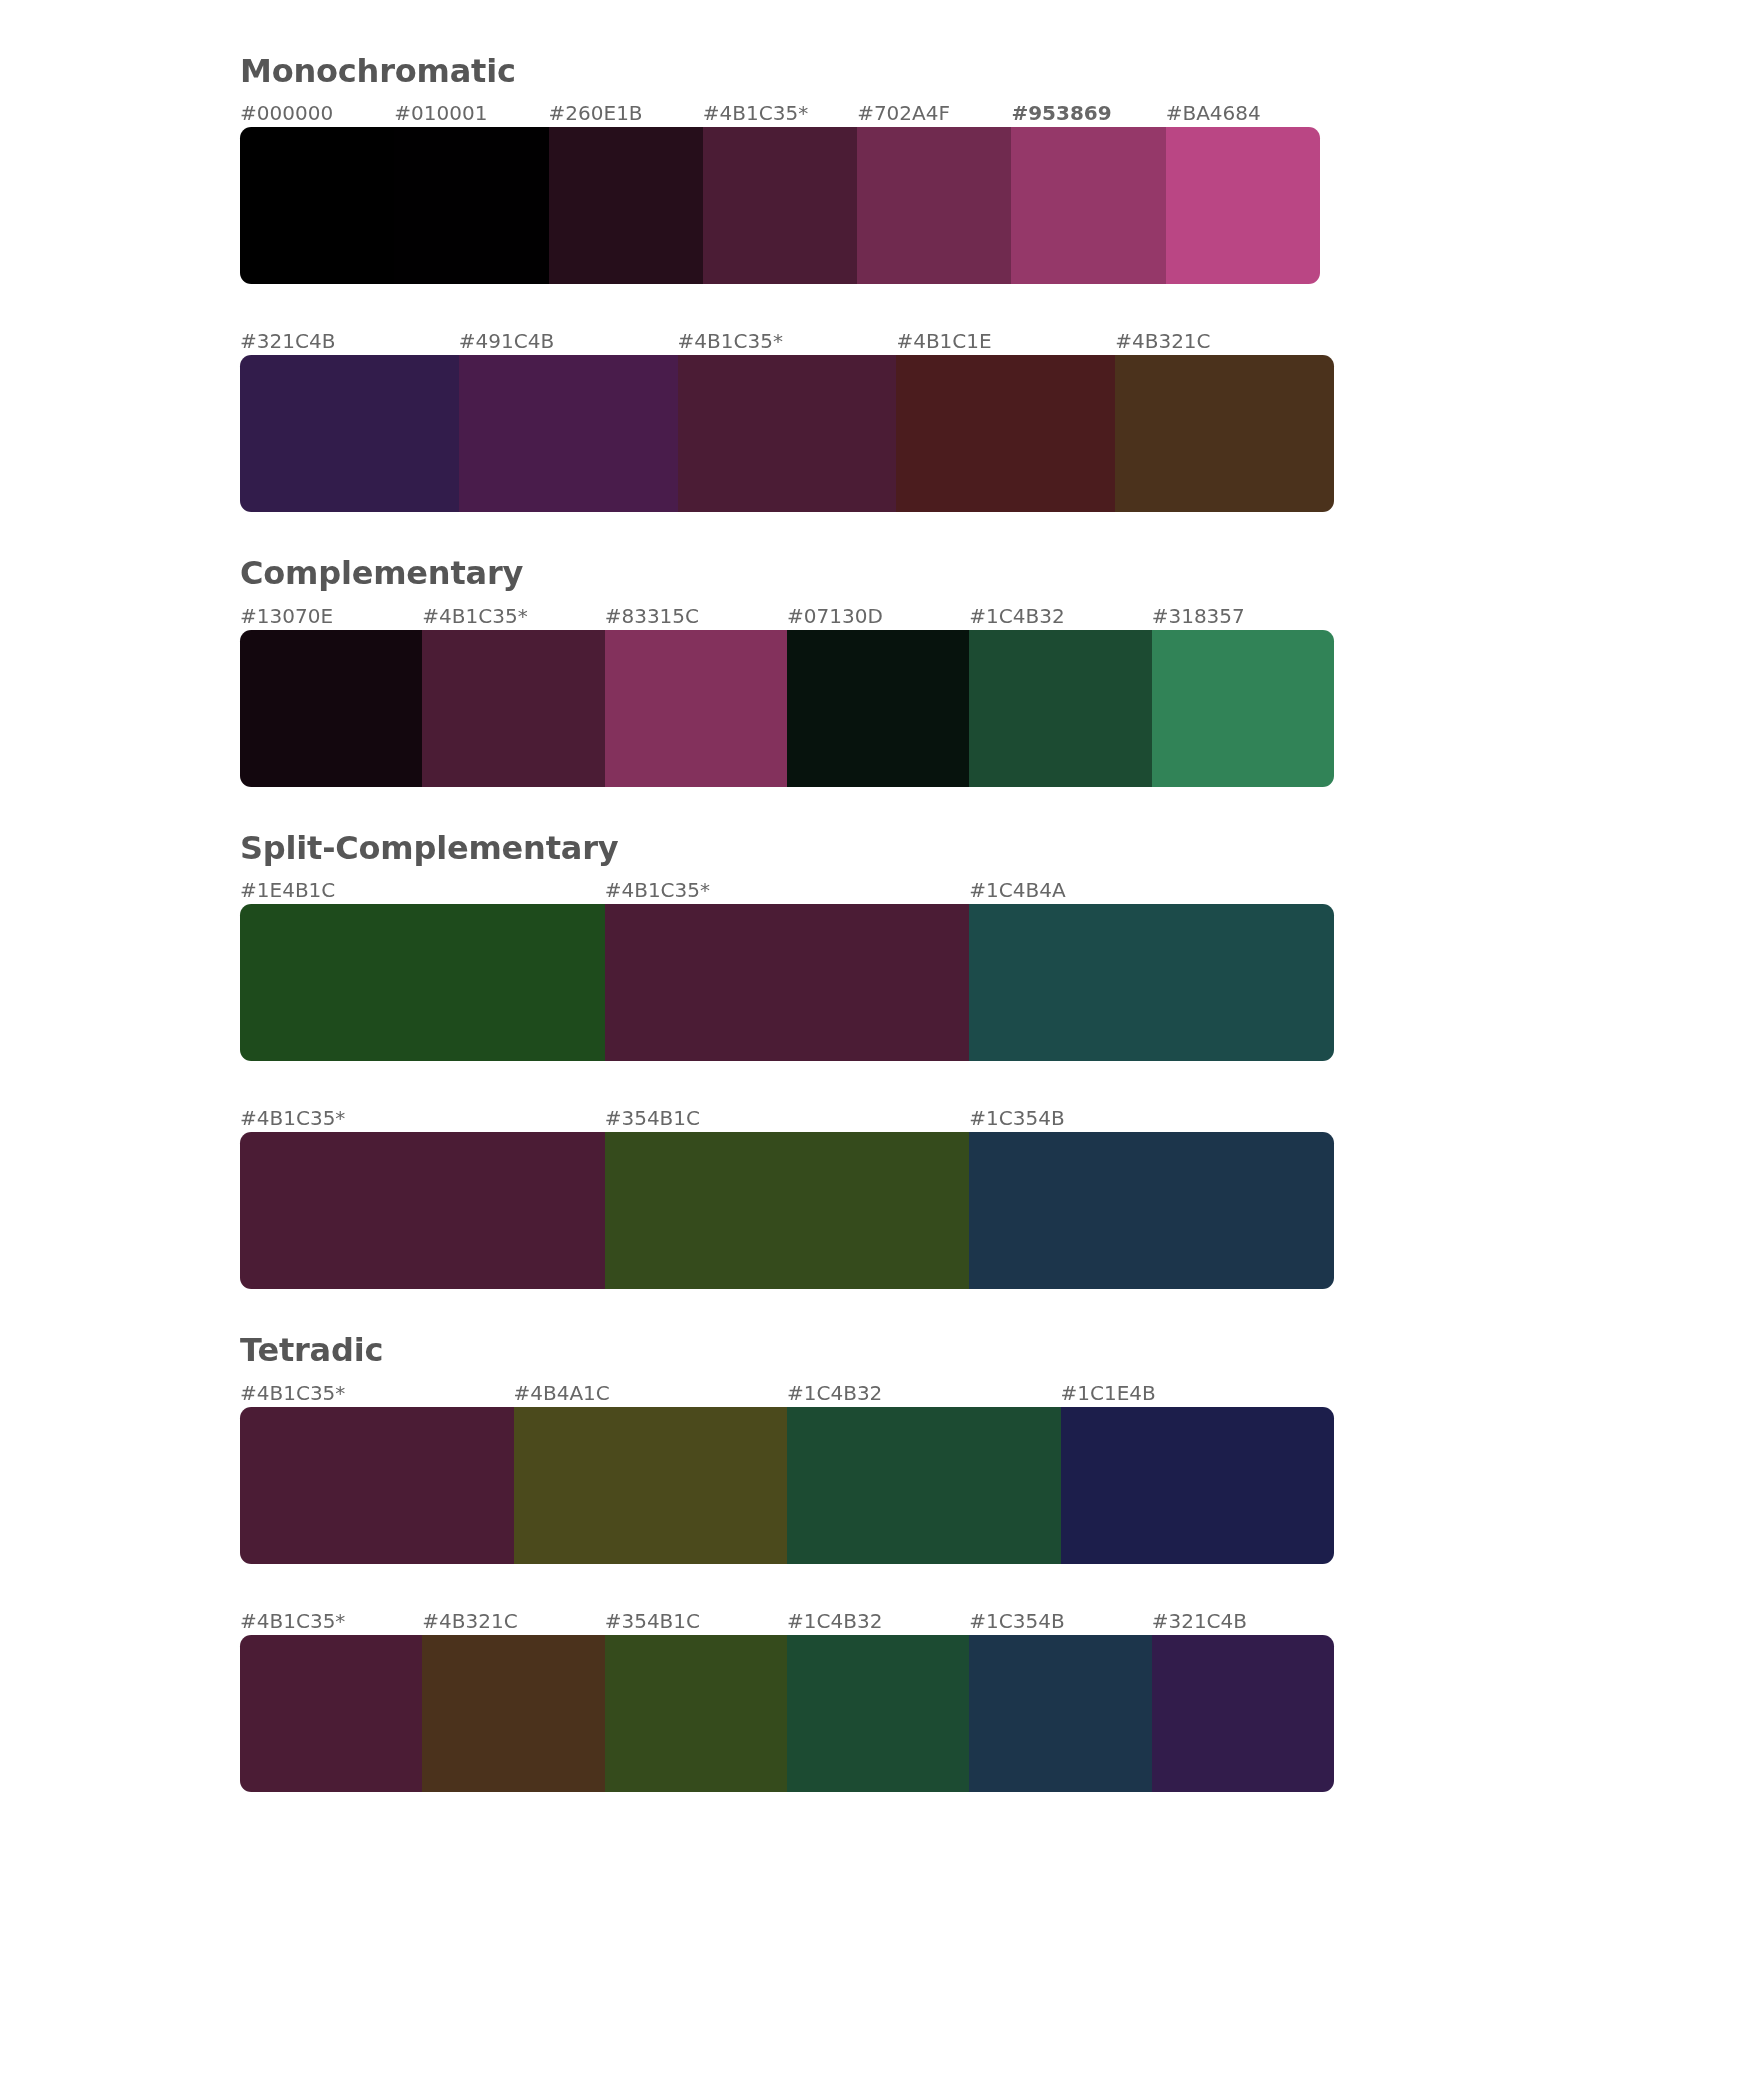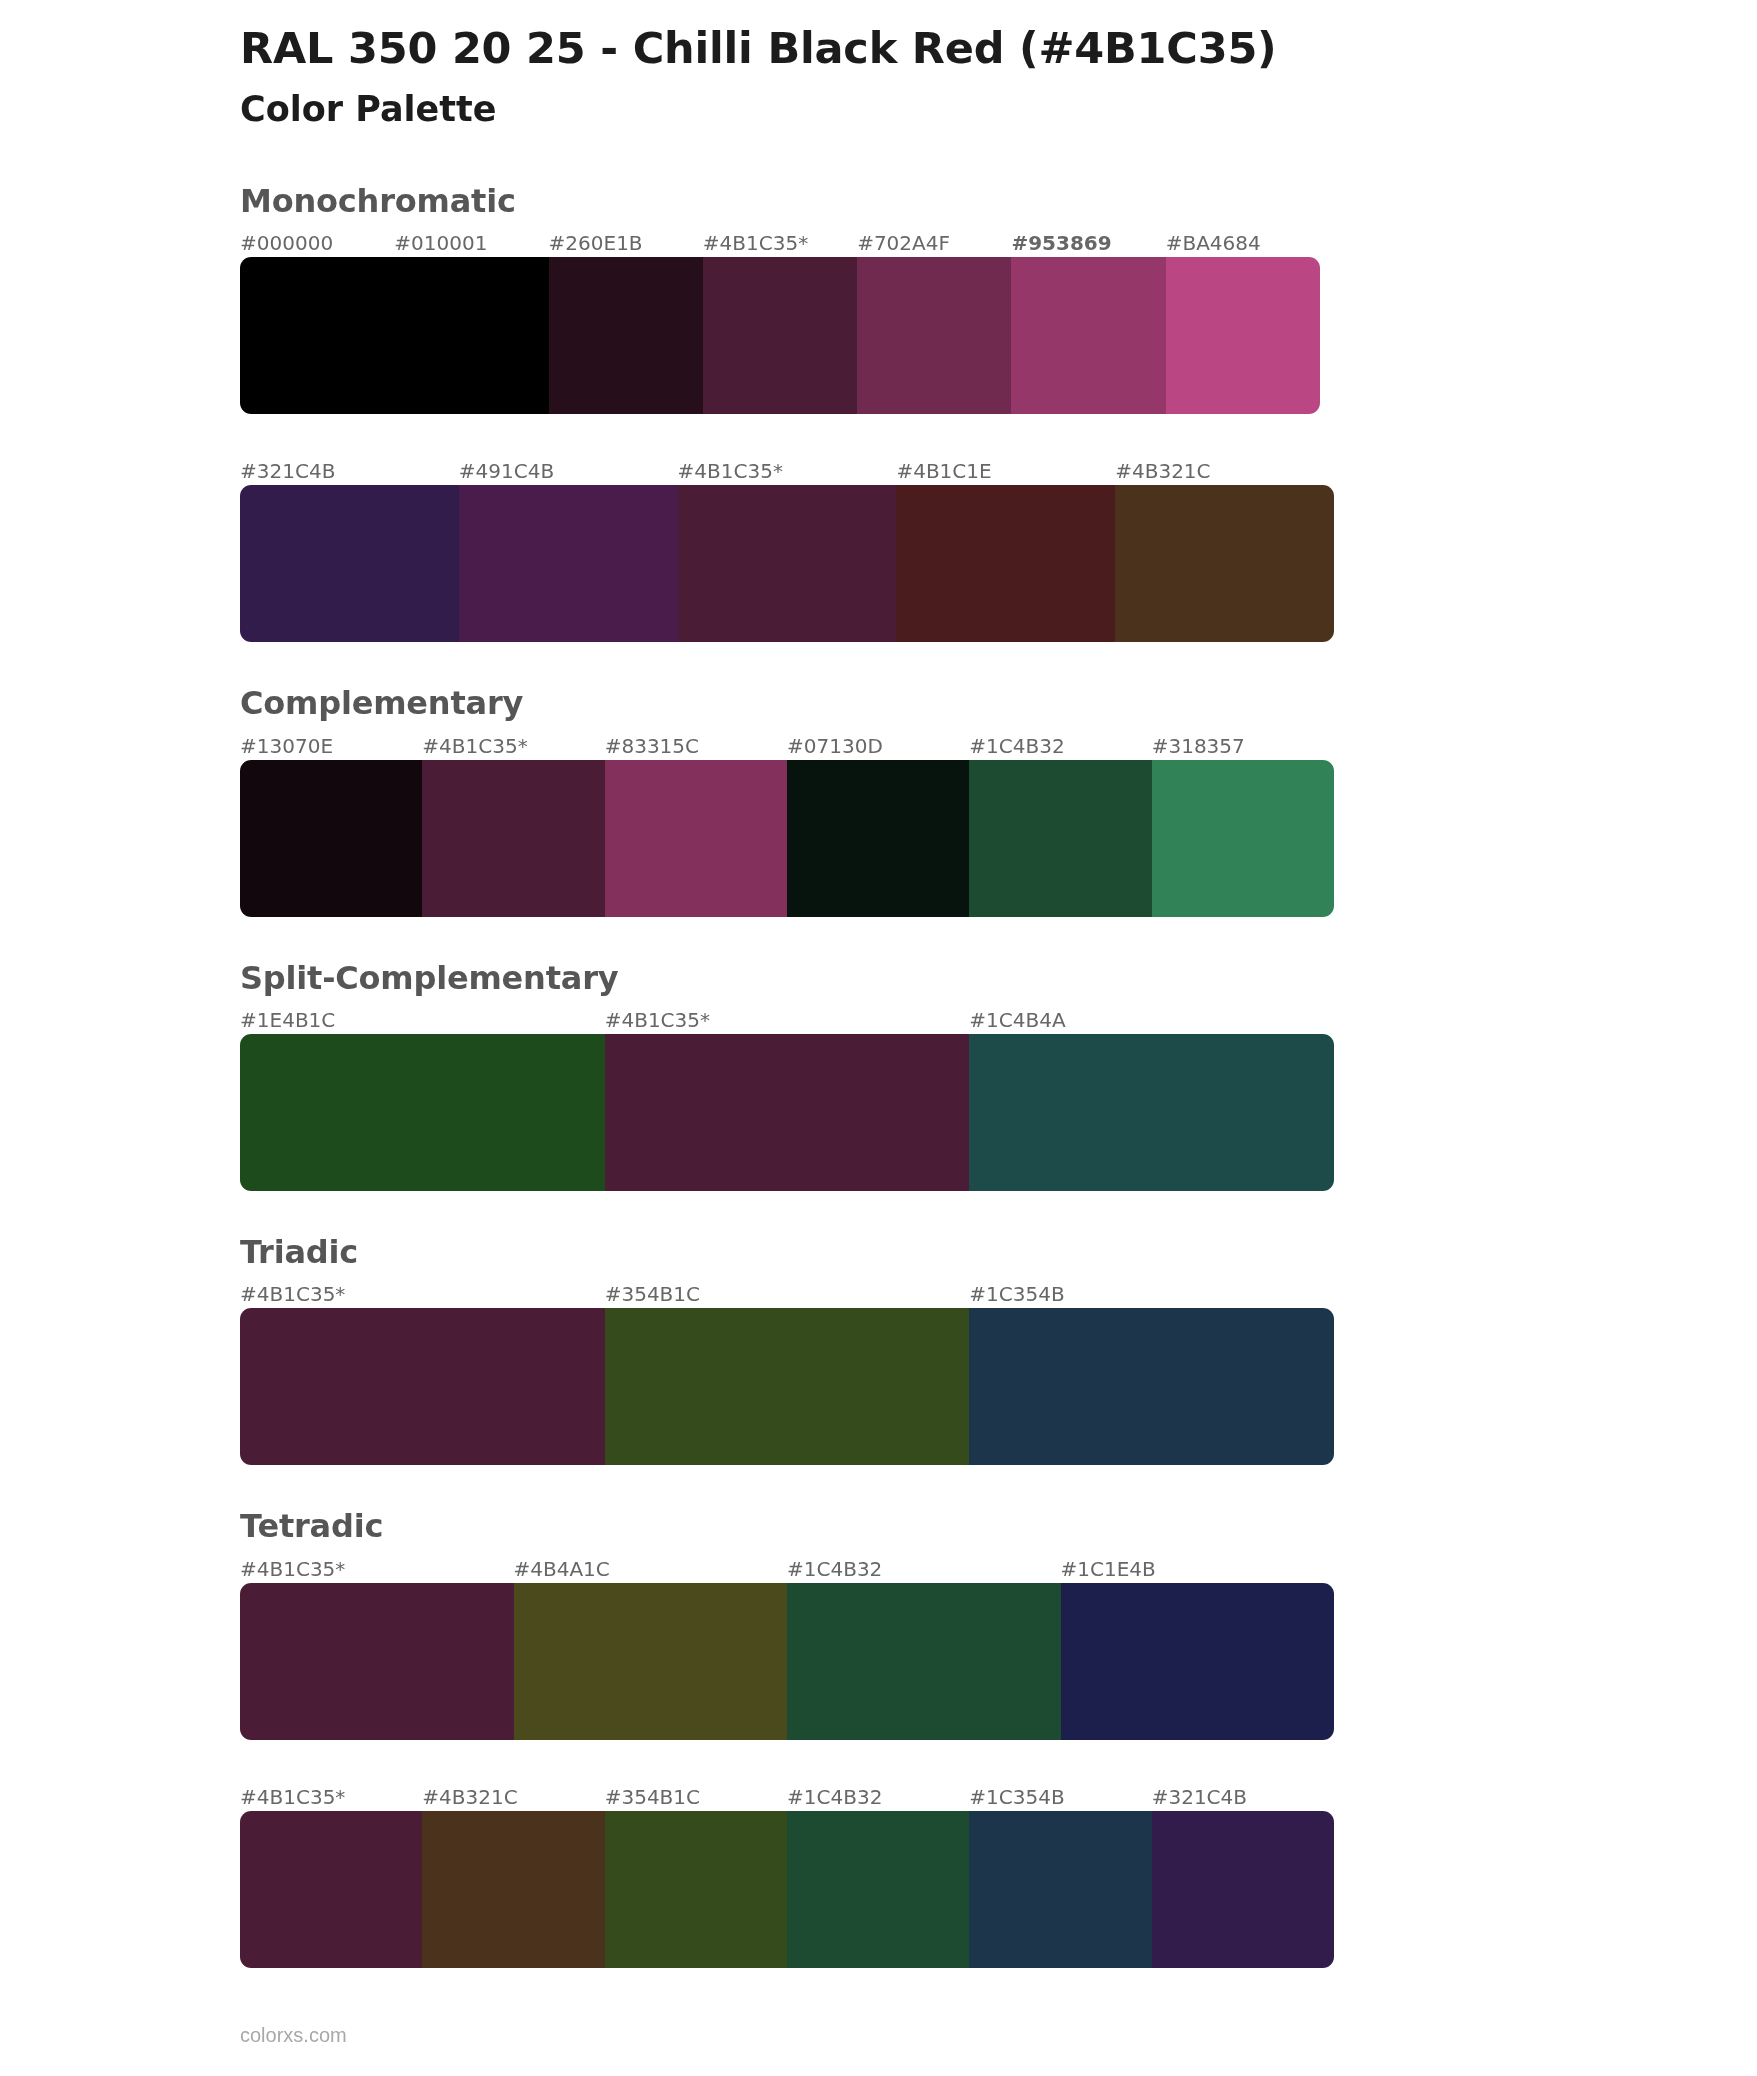--- a/index.html
+++ b/index.html
@@ -102,24 +102,20 @@
     font-size: 20px;
     color: #a8a8a8;
     font-family: "Liberation Sans", sans-serif;
   }
 </style>
 </head>
 <body>
 
 <div class="page">
 
-  <div class="header">
-    <h1 class="page-title">RAL 350 20 25 - Chilli Black Red (#4B1C35)</h1>
-    <h2 class="page-subtitle">Color Palette</h2>
-  </div>
 
   <div class="sections" id="sections-container">
       <div class="section">
         <div class="section-title">Monochromatic</div>
         <div class="labels-row row-w-mono">
           <div class="swatch-label" style="width: 14.2857%;">#000000</div>
           <div class="swatch-label" style="width: 14.2857%;">#010001</div>
           <div class="swatch-label" style="width: 14.2857%;">#260E1B</div>
           <div class="swatch-label" style="width: 14.2857%;">#4B1C35*</div>
           <div class="swatch-label" style="width: 14.2857%;">#702A4F</div>
@@ -178,21 +174,20 @@
           <div class="swatch-label" style="width: 33.3333%;">#4B1C35*</div>
           <div class="swatch-label" style="width: 33.3333%;">#1C4B4A</div>
         </div>
         <div class="swatch-row row-w-full">
           <div class="swatch" title="#1E4B1C" style="width: 33.3333%; background-color: rgb(30, 75, 28);"></div>
           <div class="swatch" title="#4B1C35*" style="width: 33.3333%; background-color: rgb(75, 28, 53);"></div>
           <div class="swatch" title="#1C4B4A" style="width: 33.3333%; background-color: rgb(28, 75, 74);"></div>
         </div>
       </div>
       <div class="section">
-        <div class="section-title">Triadic</div>
         <div class="labels-row row-w-full">
           <div class="swatch-label" style="width: 33.3333%;">#4B1C35*</div>
           <div class="swatch-label" style="width: 33.3333%;">#354B1C</div>
           <div class="swatch-label" style="width: 33.3333%;">#1C354B</div>
         </div>
         <div class="swatch-row row-w-full">
           <div class="swatch" title="#4B1C35*" style="width: 33.3333%; background-color: rgb(75, 28, 53);"></div>
           <div class="swatch" title="#354B1C" style="width: 33.3333%; background-color: rgb(53, 75, 28);"></div>
           <div class="swatch" title="#1C354B" style="width: 33.3333%; background-color: rgb(28, 53, 75);"></div>
         </div>

